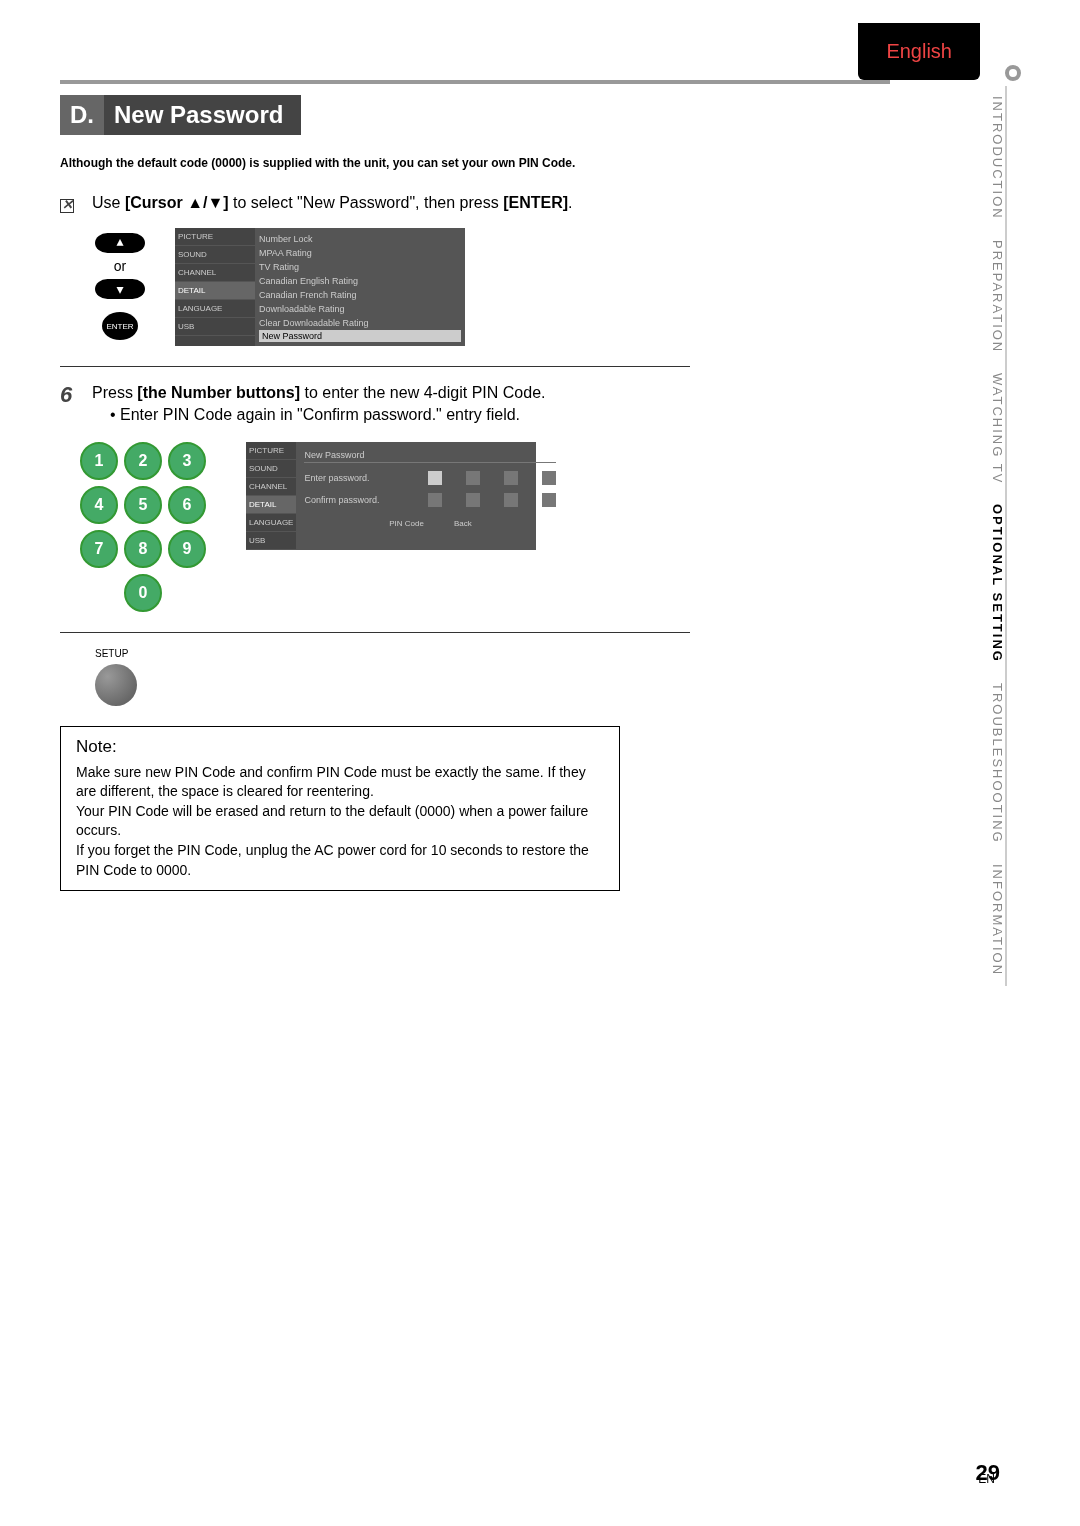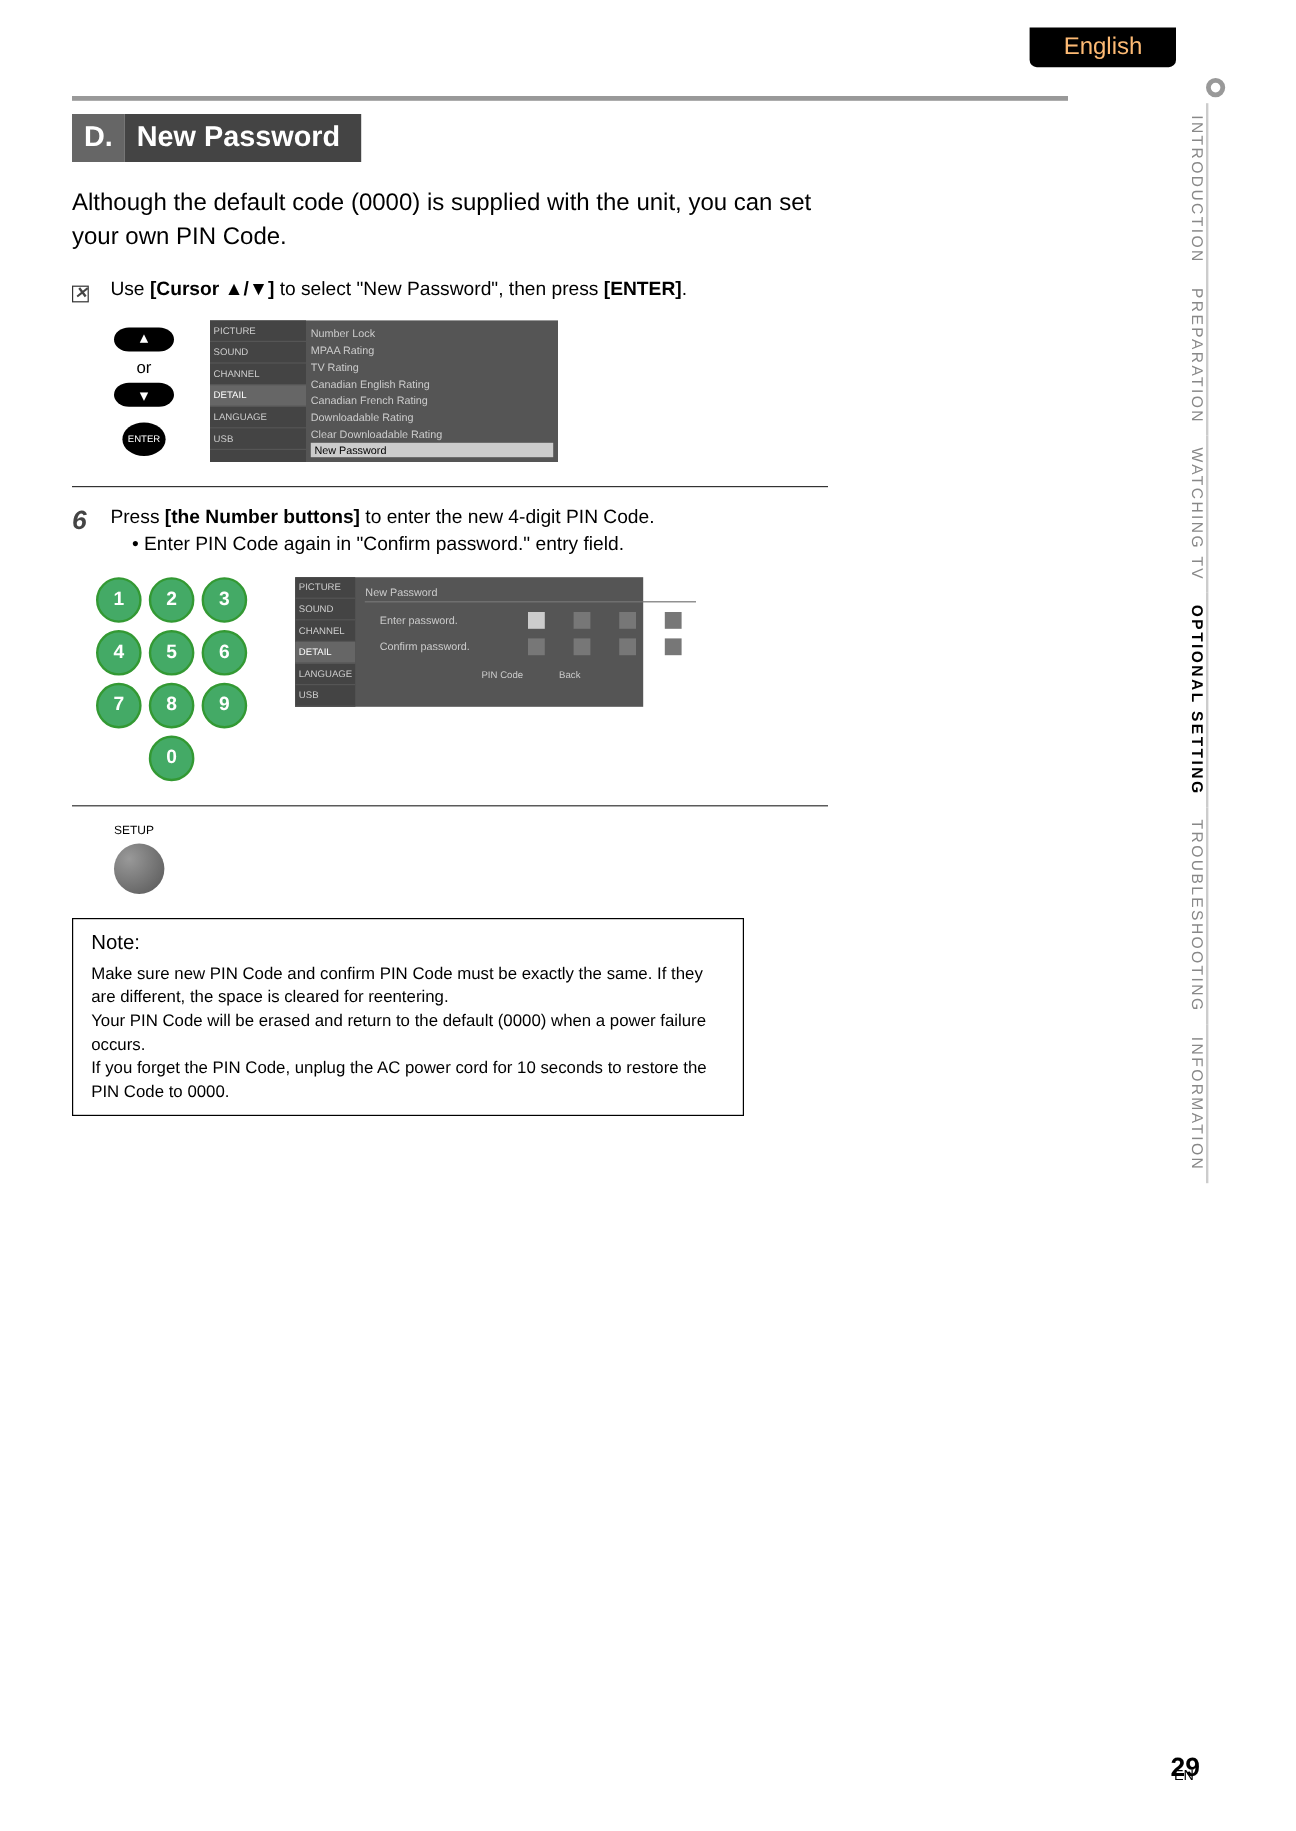--- a/index.html
+++ b/index.html
@@ -1,28 +1,28 @@
 <!DOCTYPE html>
 <html><head>
 <meta charset="utf-8">
 <style>
 * { box-sizing: border-box; margin: 0; padding: 0; }
 body { font-family: Arial, Helvetica, sans-serif; width: 1080px; height: 1526px; background: #fff; position: relative; font-size: 14px; }
 .page { position: absolute; top: 0; left: 0; width: 1080px; height: 1526px; }
-.lang-tab { position: absolute; top: 23px; right: 100px; background: #000; color: #fdba74; padding: 5px 28px; font-size: 20px; border-radius: 0 0 6px 6px; }
+.lang-tab { position: absolute; top: 23px; right: 100px; background: #000; color: #ef4444; padding: 17px 28px; font-size: 20px; border-radius: 0 0 6px 6px; }
 .sidebar { position: absolute; right: 45px; top: 65px; width: 45px; }
 .sidebar-item { writing-mode: vertical-rl; text-orientation: mixed; font-size: 13px; letter-spacing: 2px; color: #888; padding: 10px 0; border-right: 2px solid #ccc; display: block; text-align: center; }
 .sidebar-item.active { color: #000; font-weight: bold; }
 .sidebar-dot { width: 16px; height: 16px; border: 4px solid #999; border-radius: 50%; background: #fff; margin: 0 auto 5px; }
 .content-line { position: absolute; top: 80px; left: 60px; width: 830px; height: 4px; background: #999; }
 .content { position: absolute; top: 95px; left: 60px; width: 630px; }
 .section-header { display: inline-flex; align-items: center; margin-bottom: 20px; }
 .section-header .d { background: #666; color: #fff; font-size: 24px; font-weight: bold; padding: 6px 10px; }
 .section-header .title { background: #444; color: #fff; font-size: 24px; font-weight: bold; padding: 6px 18px 6px 10px; }
-.intro-text { font-weight: normal; font-size: 20px; line-height: 1.4; margin-bottom: 20px; }
+.intro-text { font-weight: bold; font-size: 12px; line-height: 1.4; margin-bottom: 20px; }
 .step { display: flex; gap: 12px; margin-bottom: 10px; font-size: 16px; }
 .step-num { font-size: 22px; font-weight: bold; color: #444; font-style: italic; min-width: 20px; }
 .step-body { flex: 1; line-height: 1.4; }
 .step-body b { font-weight: bold; }
 .illustration-row { display: flex; align-items: center; gap: 30px; margin: 10px 0 20px 35px; }
 .remote-btns { display: flex; flex-direction: column; align-items: center; gap: 5px; }
 .arrow-btn { width: 50px; height: 20px; background: #000; border-radius: 50%/100%; }
 .arrow-btn.up::after { content: "▴"; color: #fff; display: block; text-align: center; line-height: 16px; }
 .arrow-btn.down::after { content: "▾"; color: #fff; display: block; text-align: center; line-height: 20px; }
 .or-text { font-size: 14px; }
@@ -34,21 +34,21 @@
 .osd-menu-item.sel { background: #666; color: #fff; }
 .osd-list { flex: 1; padding: 4px; }
 .osd-list-item { padding: 2px 0; font-size: 9px; }
 .osd-list-item.sel { background: #ccc; color: #000; padding: 1px 3px; }
 .keypad-section { display: flex; gap: 40px; align-items: flex-start; margin: 15px 0 20px 20px; }
 .keypad { display: grid; grid-template-columns: repeat(3, 38px); gap: 6px; }
 .key { width: 38px; height: 38px; border-radius: 50%; background: #4a6; color: #fff; font-weight: bold; display: flex; align-items: center; justify-content: center; font-size: 16px; border: 2px solid #393; }
 .key.zero { grid-column: 2; }
 .osd2 { width: 290px; background: #555; font-size: 9px; color: #ccc; }
 .osd2-body { flex: 1; padding: 8px; }
-.pw-row { display: flex; align-items: center; gap: 24px; margin: 8px 12px; }
+.pw-row { display: flex; align-items: center; gap: 24px; margin: 8px 0; }
 .pw-label { width: 100px; font-size: 9px; }
 .pw-box { width: 14px; height: 14px; background: #777; display: inline-block; }
 .pw-box.active { background: #ccc; }
 .osd2-footer { display: flex; gap: 30px; justify-content: center; padding: 4px; font-size: 8px; }
 .divider { border: none; border-top: 1px solid #333; margin: 15px 0; }
 .setup-section { margin: 10px 0 20px 35px; }
 .setup-btn { width: 42px; height: 42px; border-radius: 50%; background: radial-gradient(circle at 30% 30%, #999, #555); margin-top: 5px; }
 .setup-label { font-size: 10px; text-align: left; margin-bottom: 2px; }
 .note-box { border: 1px solid #000; padding: 10px 15px; max-width: 560px; }
 .note-title { font-size: 17px; margin-bottom: 6px; }

